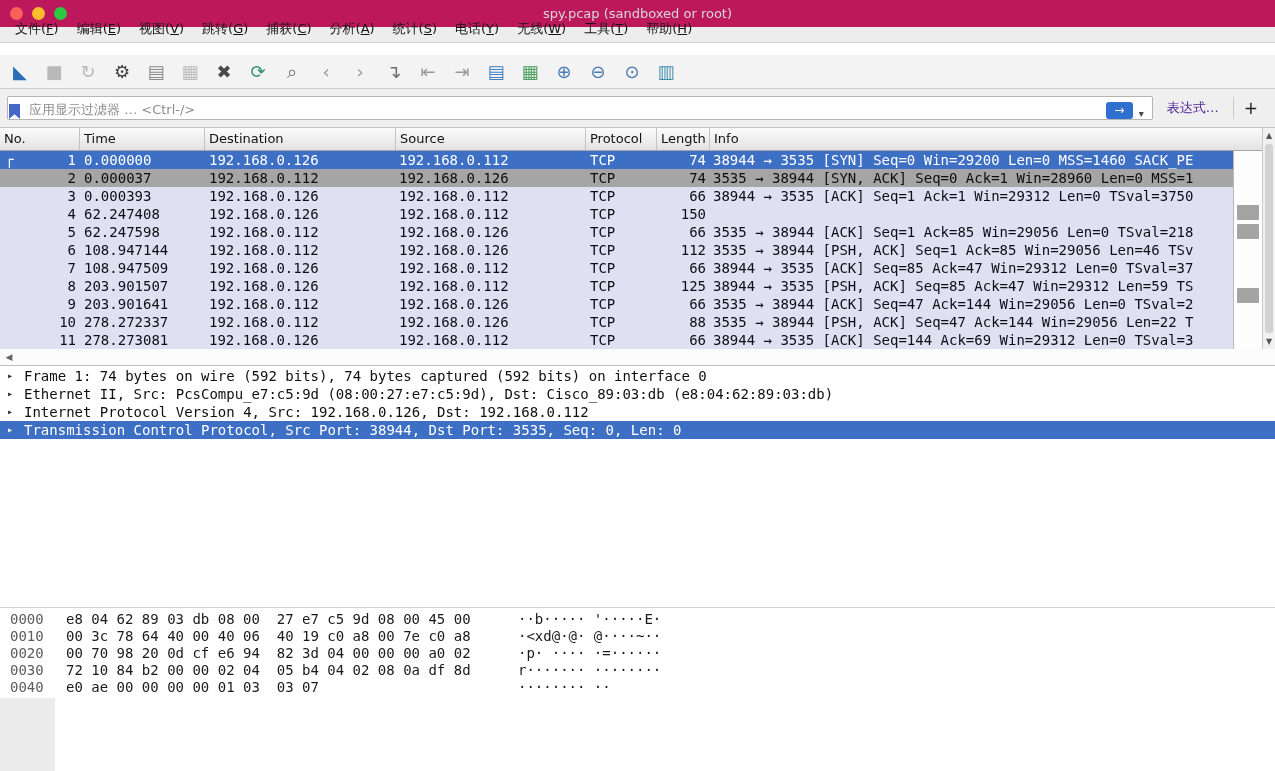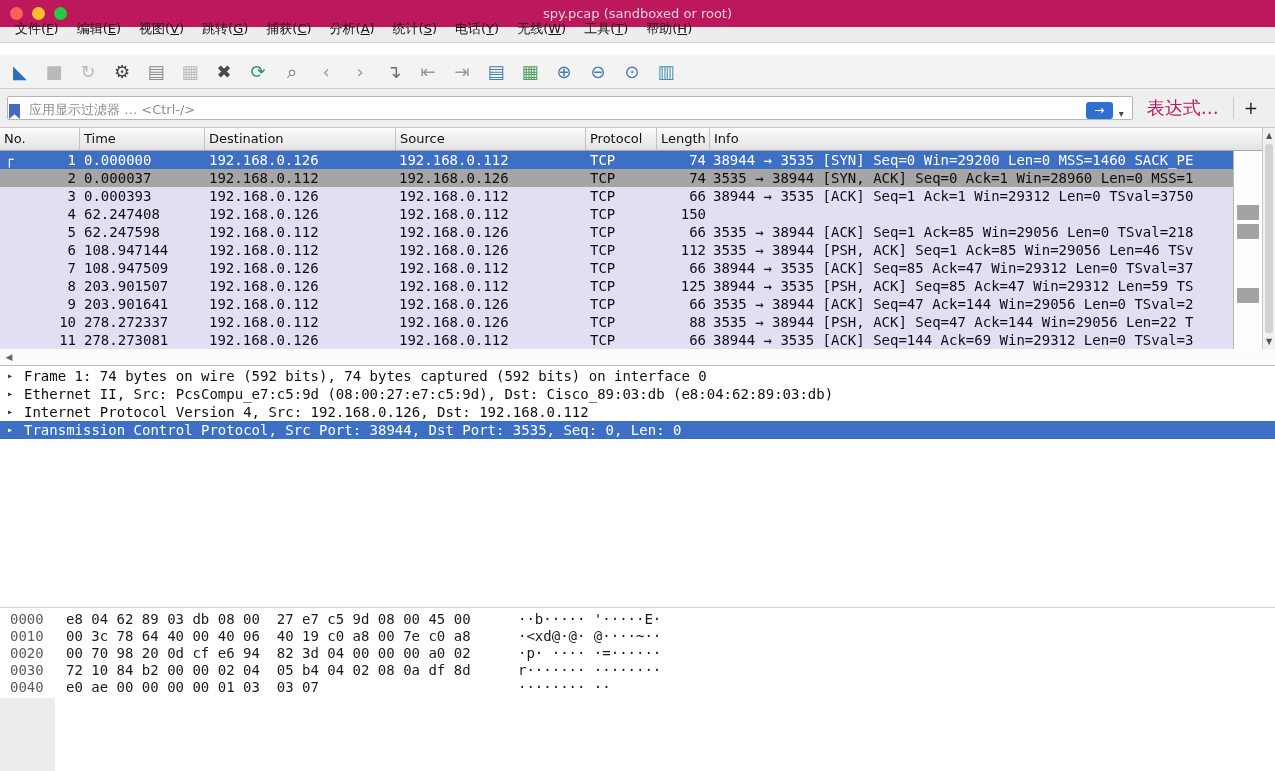--- a/index.html
+++ b/index.html
@@ -24,21 +24,21 @@
   .tool-btn { width:24px; height:26px; display:flex; align-items:center; justify-content:center; border-radius:3px; }
   .tool-icon { font-size:18px; line-height:1; }
 
   
   .filterbar { position:absolute; top:89px; left:0; right:0; height:39px; background:#efefef; border-bottom:1px solid #c6c6c6; display:flex; align-items:center; padding:0 7px; gap:8px; }
   .filter-input { flex:1; height:24px; background:#fff; border:1px solid #b5b5b5; border-radius:2px; display:flex; align-items:flex-end; padding:0 4px 0 1px; }
   .bookmark { width:11px; height:15px; background:#4468c4; clip-path:polygon(0 0,100% 0,100% 100%,50% 68%,0 100%); flex:none; }
   .placeholder { flex:1; margin-left:9px; font-size:13px; color:#8d8d8d; white-space:nowrap; overflow:hidden; }
   .apply-btn { width:27px; height:17px; background:#2f6fd0; border-radius:3px; color:#fff; font-size:12px; line-height:17px; text-align:center; flex:none; }
   .filter-caret { padding:0 4px 0 6px; font-size:10px; color:#444; flex:none; }
-  .expr-btn { font-size:18px; color:#be185d; padding:0 6px; white-space:nowrap; }
+  .expr-btn { font-size:13px; color:#4c1d95; padding:0 6px; white-space:nowrap; }
   .add-btn { font-size:17px; color:#222; padding:0 10px; border-left:1px solid #c9c9c9; line-height:22px; }
 
   
   .pl-header { position:absolute; top:128px; left:0; width:1262px; height:23px; display:flex; background:linear-gradient(#fcfcfc,#e2e2e2); border-bottom:1px solid #a6a6a6; font-size:13px; color:#111; }
   .pl-col { border-right:1px solid #c2c2c2; padding:3px 0 0 4px; overflow:hidden; white-space:nowrap; }
   .pl-header .c6 { flex:1; border-right:none; }
 
   
   .c0 { width:80px; } .c1 { width:125px; } .c2 { width:190px; } .c3 { width:191px; }
   .c4 { width:71px; } .c5 { width:53px; } .c6 { flex:1; }

